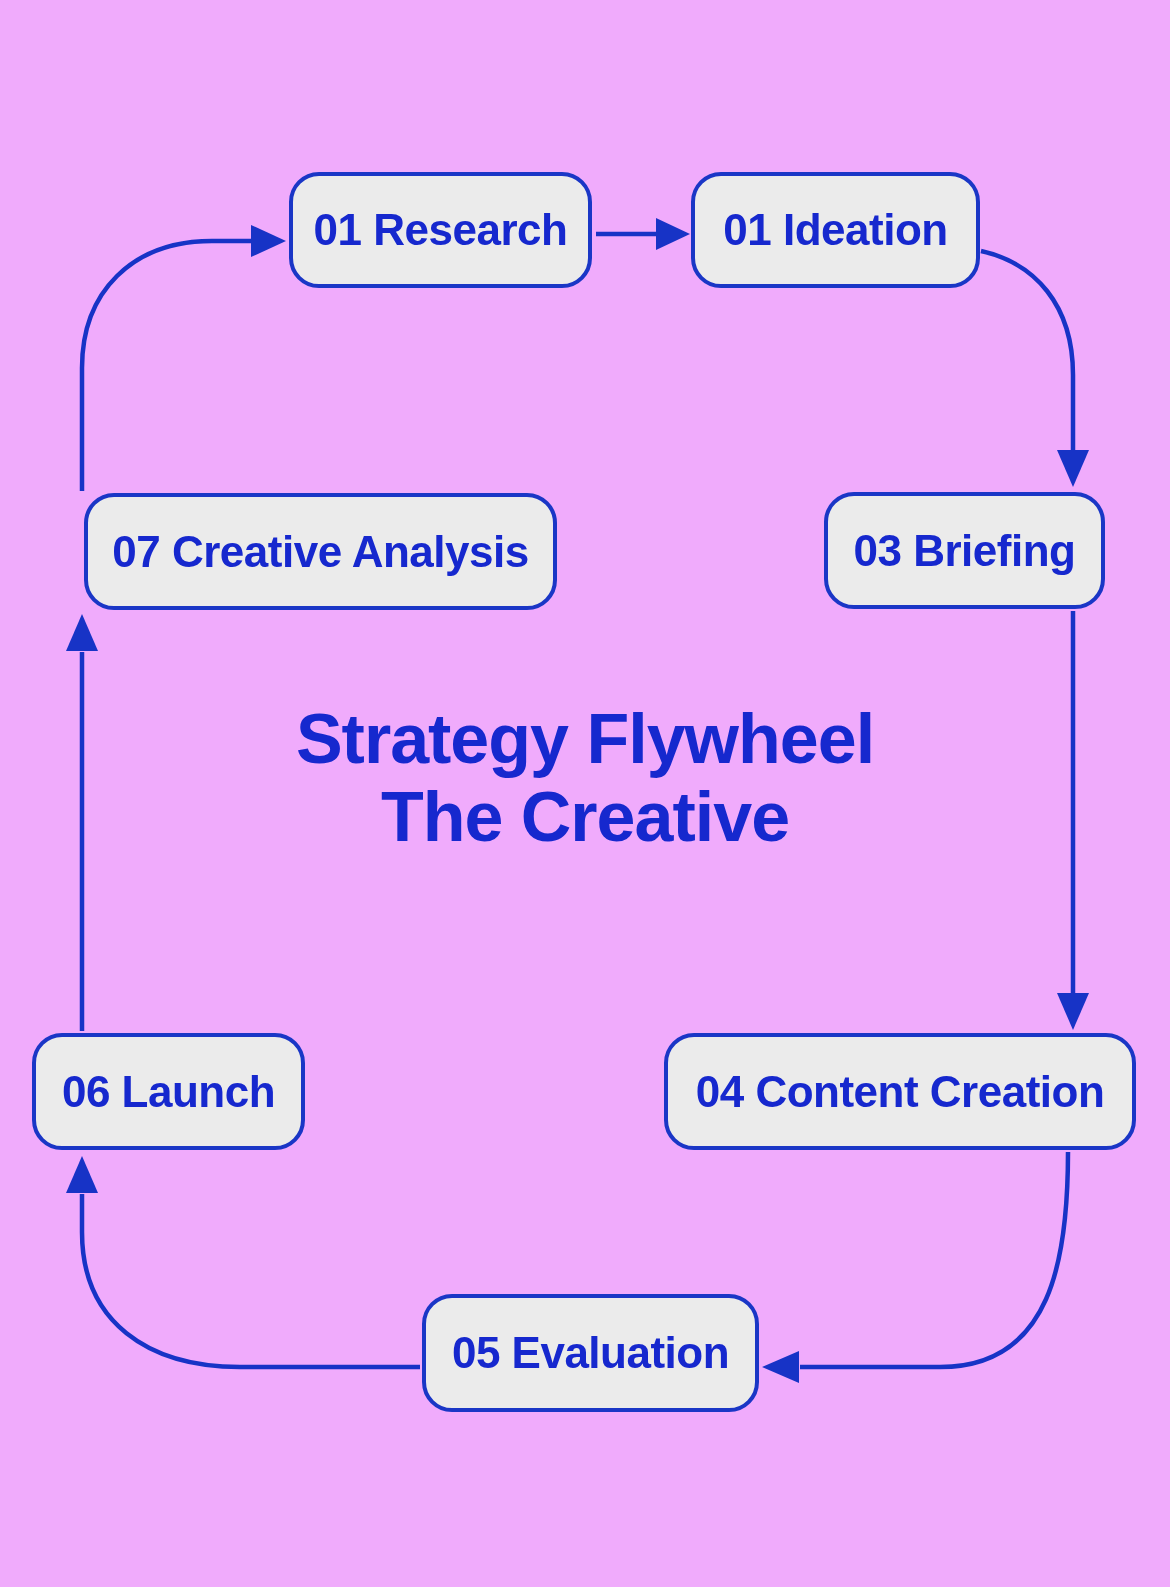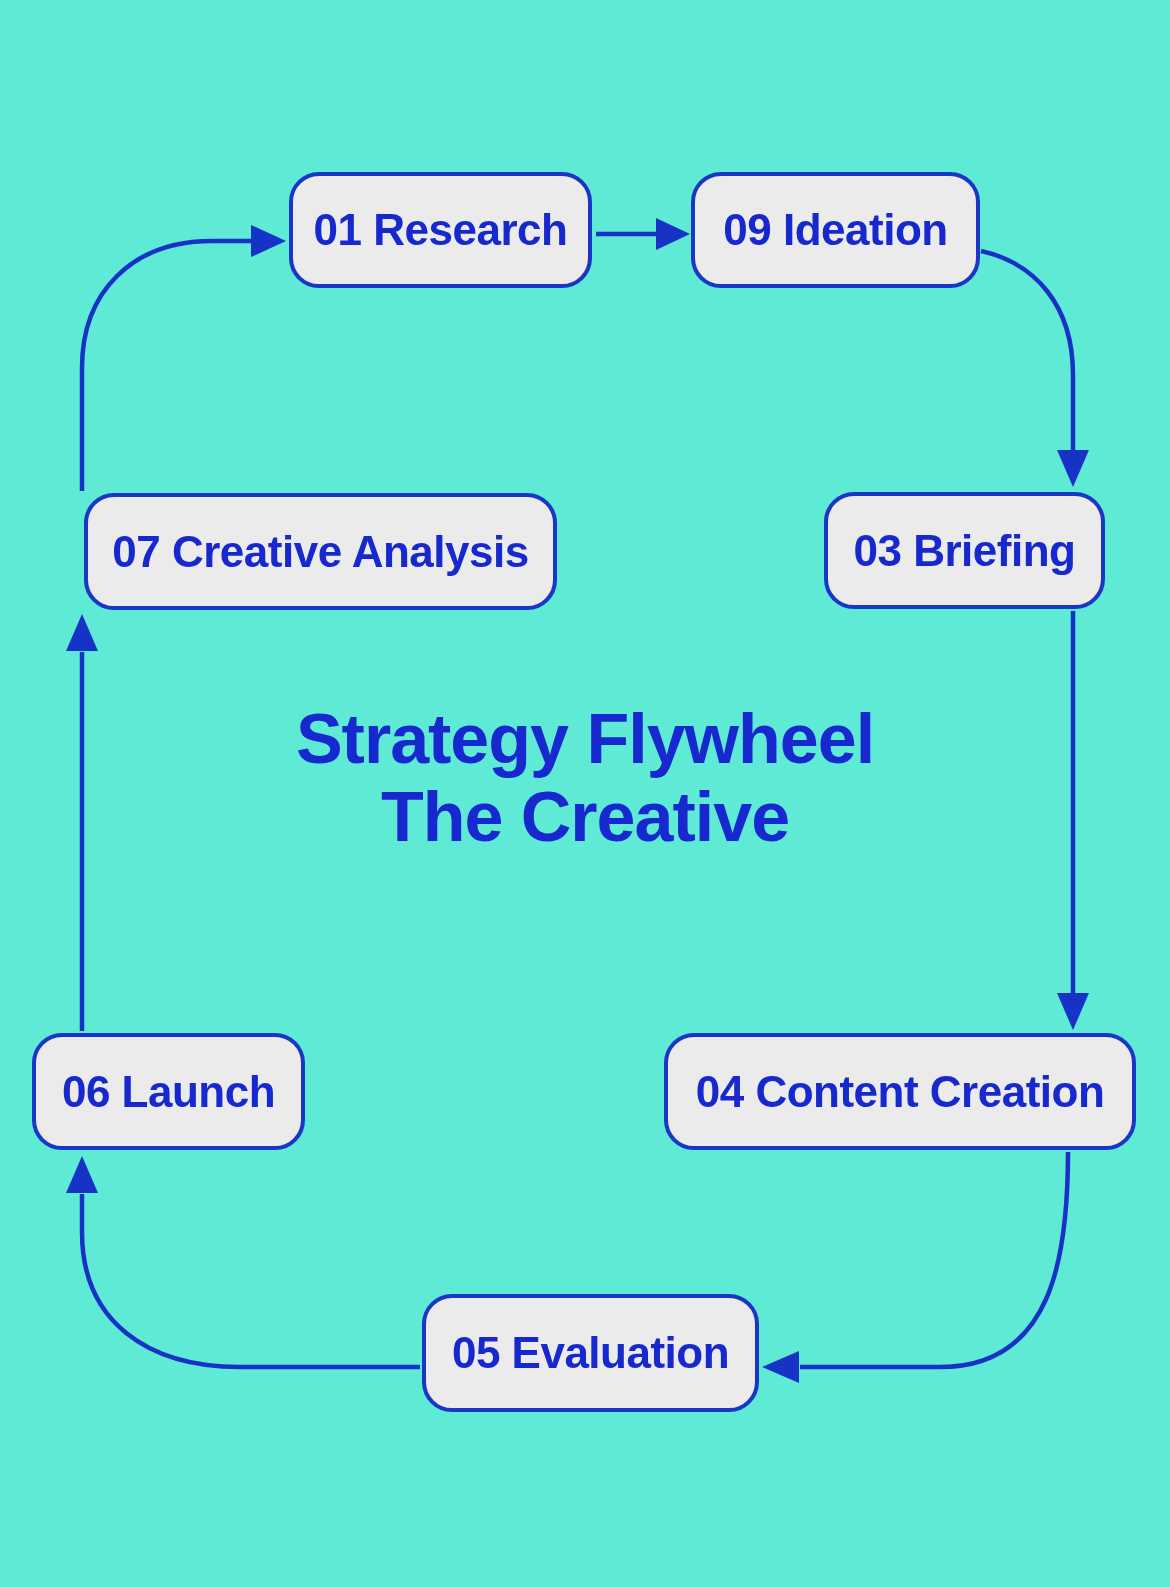--- a/index.html
+++ b/index.html
@@ -4,21 +4,21 @@
 <style>
   html, body {
     margin: 0;
     padding: 0;
     background: #ffffff;
   }
   .canvas {
     position: relative;
     width: 1170px;
     height: 1587px;
-    background: #5eead4;
+    background: #f0abfc;
     font-family: "Liberation Sans", sans-serif;
     overflow: hidden;
   }
   .connectors {
     position: absolute;
     left: 0;
     top: 0;
     width: 1170px;
     height: 1587px;
   }
@@ -107,21 +107,21 @@
       <path class="arrow-stroke" d="M 82 491 L 82 368 C 82 292 132 241 212 241 L 252 241"></path>
       <polygon class="arrow-head" points="251,225 251,257 286,241"></polygon>
     </g>
   </svg>
 
   <div class="node node-research">
     <span>01 Research</span>
   </div>
 
   <div class="node node-ideation">
-    <span>09 Ideation</span>
+    <span>01 Ideation</span>
   </div>
 
   <div class="node node-briefing">
     <span>03 Briefing</span>
   </div>
 
   <div class="node node-content-creation">
     <span>04 Content Creation</span>
   </div>
 

